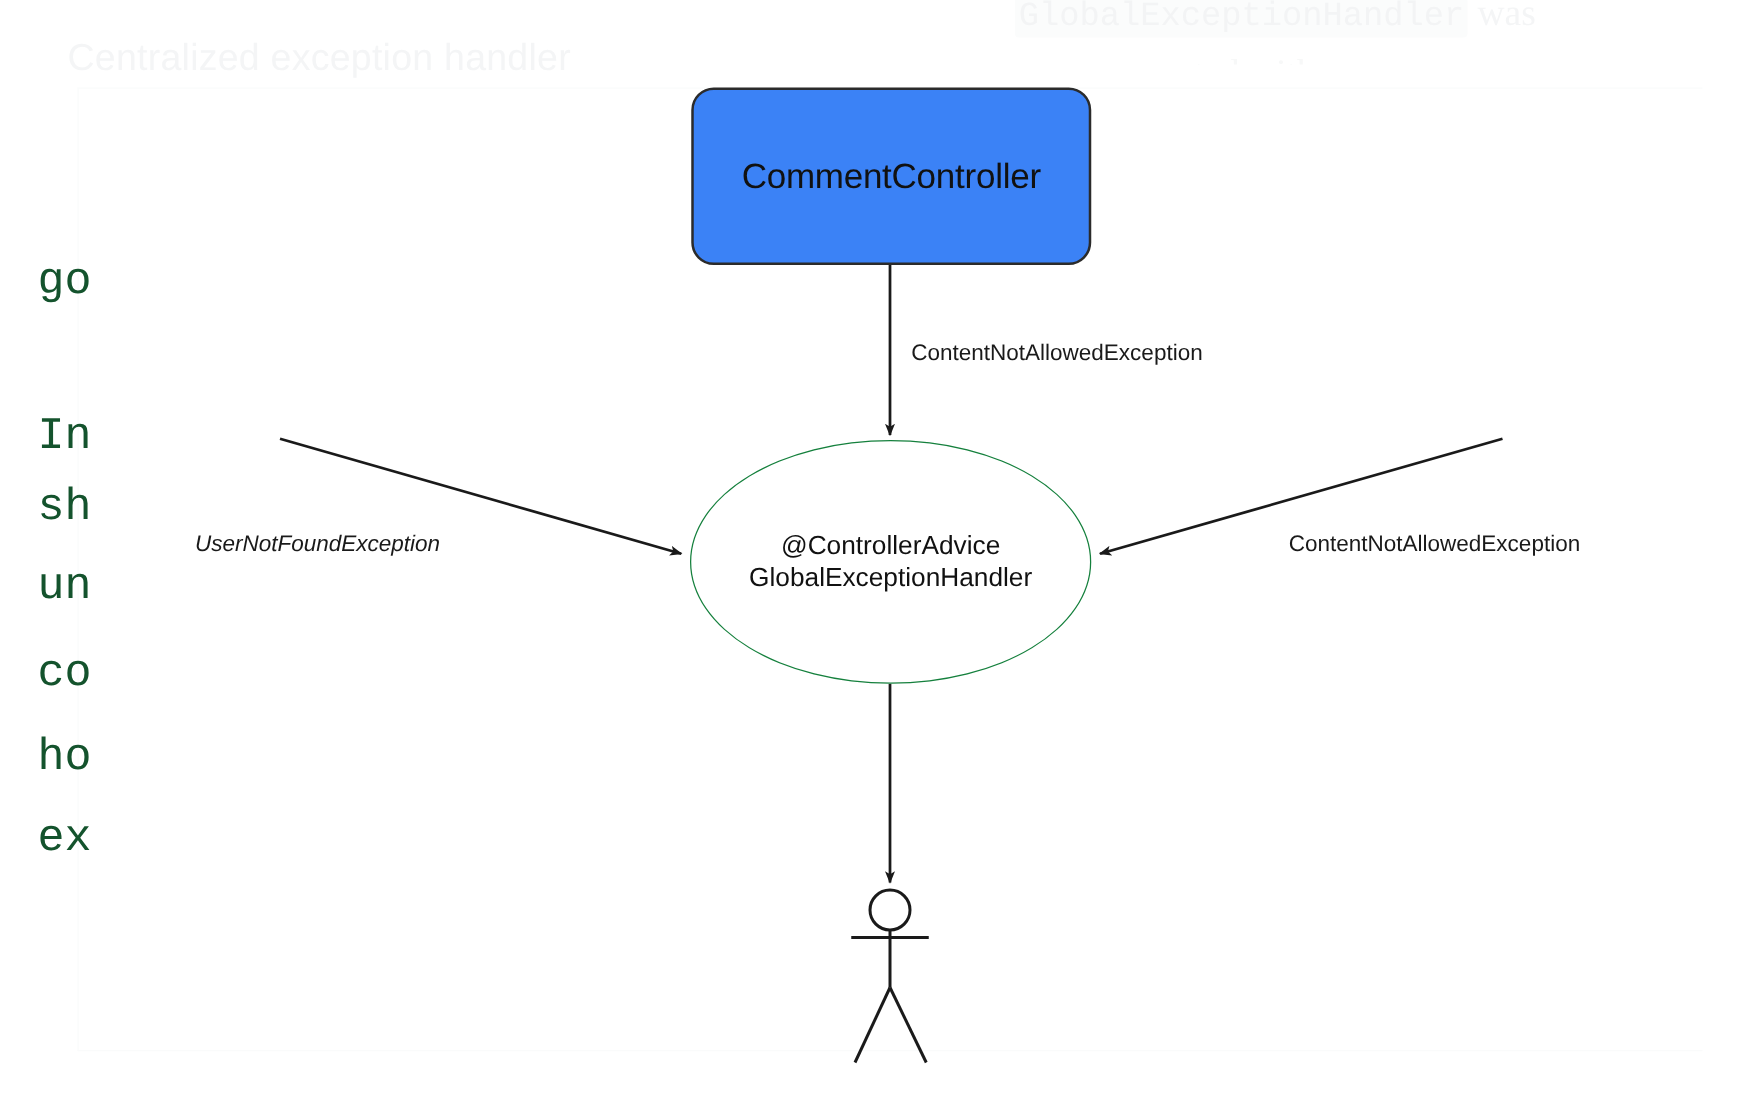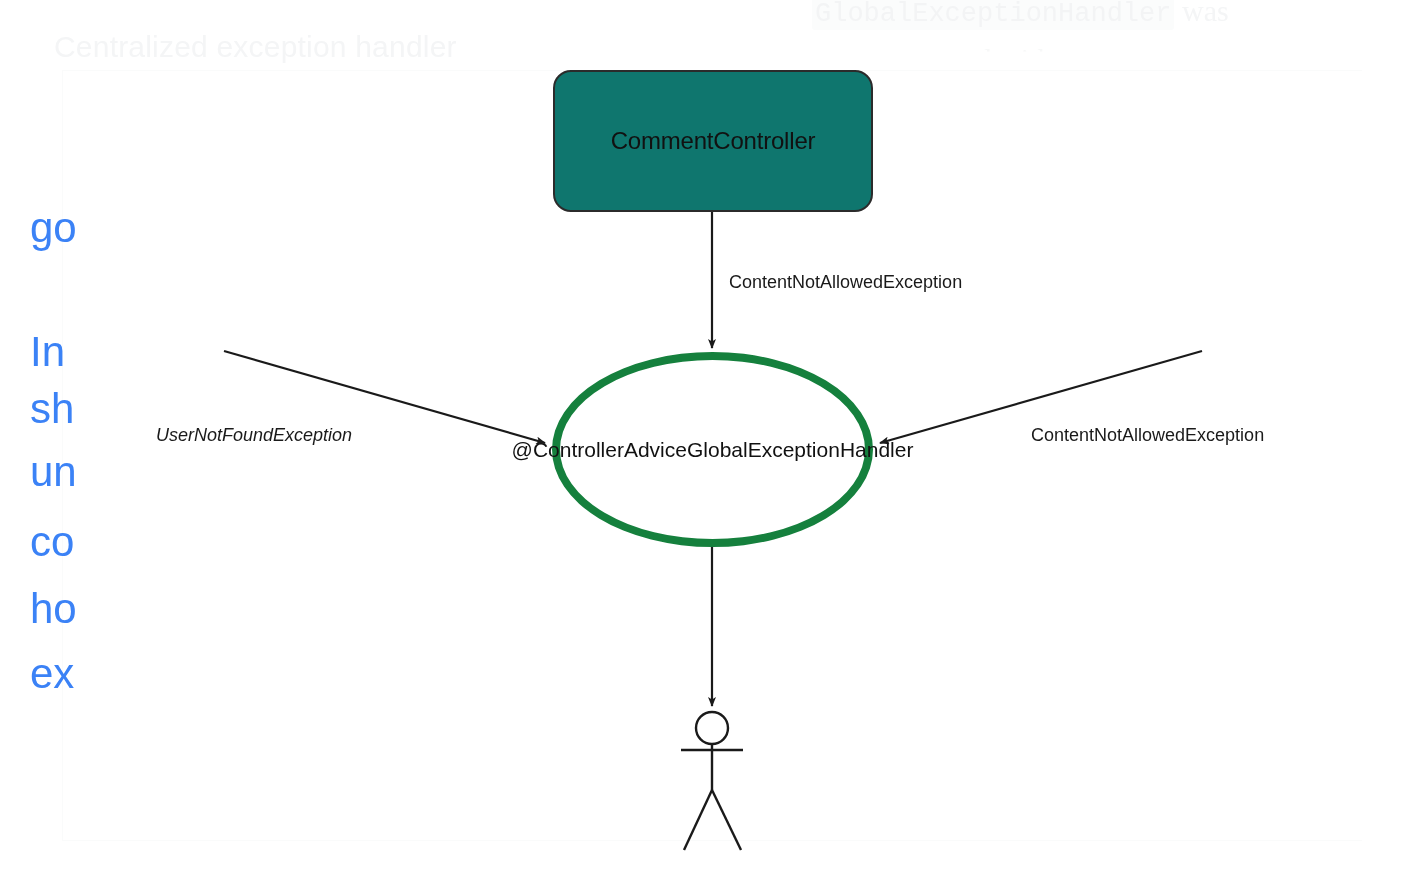--- a/index.html
+++ b/index.html
@@ -83,63 +83,63 @@
     top: 42px;
     font-size: 30px;
     white-space: nowrap;
     color: #f7f8f8;
     font-family: "Liberation Serif", serif;
     clip-path: inset(0 0 72% 0);
   }
   .bg-frag {
     position: absolute;
     left: 30px;
-    font-family: Liberation Sans, sans-serif;
-    font-size: 42px;
-    color: #3b82f6;
+    font-family: Liberation Mono, monospace;
+    font-size: 36px;
+    color: #14532d;
     white-space: nowrap;
   }
 
   
   .diagram {
     position: absolute;
     inset: 0;
     z-index: 2;
   }
   .node-box {
     position: absolute;
     box-sizing: border-box;
     border: 2px solid #2b2b2b;
     border-radius: 18px;
-    background: #0f766e;
+    background: #3b82f6;
     display: flex;
     align-items: center;
     justify-content: center;
     color: #111111;
-    font-size: 24px;
+    font-size: 28px;
     font-family: "Liberation Sans", sans-serif;
     font-weight: 400;
     letter-spacing: -0.2px;
   }
   #node-user        { left: 62px;   top: 210px; width: 320px; height: 140px; }
   #node-comment     { left: 553px;  top: 70px;  width: 320px; height: 142px; }
   #node-post        { left: 1042px; top: 210px; width: 320px; height: 140px; }
 
   .handler-ellipse {
     position: absolute;
     left: 552px;
     top: 352px;
     width: 321px;
     height: 195px;
     box-sizing: border-box;
-    border: 8px solid #15803d;
+    border: 1px solid #15803d;
     border-radius: 50%;
     background: #ffffff;
     display: flex;
-    flex-direction: row;
+    flex-direction: column;
     align-items: center;
     justify-content: center;
     line-height: 1.22;
     color: #111111;
     font-size: 21px;
     font-family: "Liberation Sans", sans-serif;
     text-align: center;
   }
 
   .edge-label {

